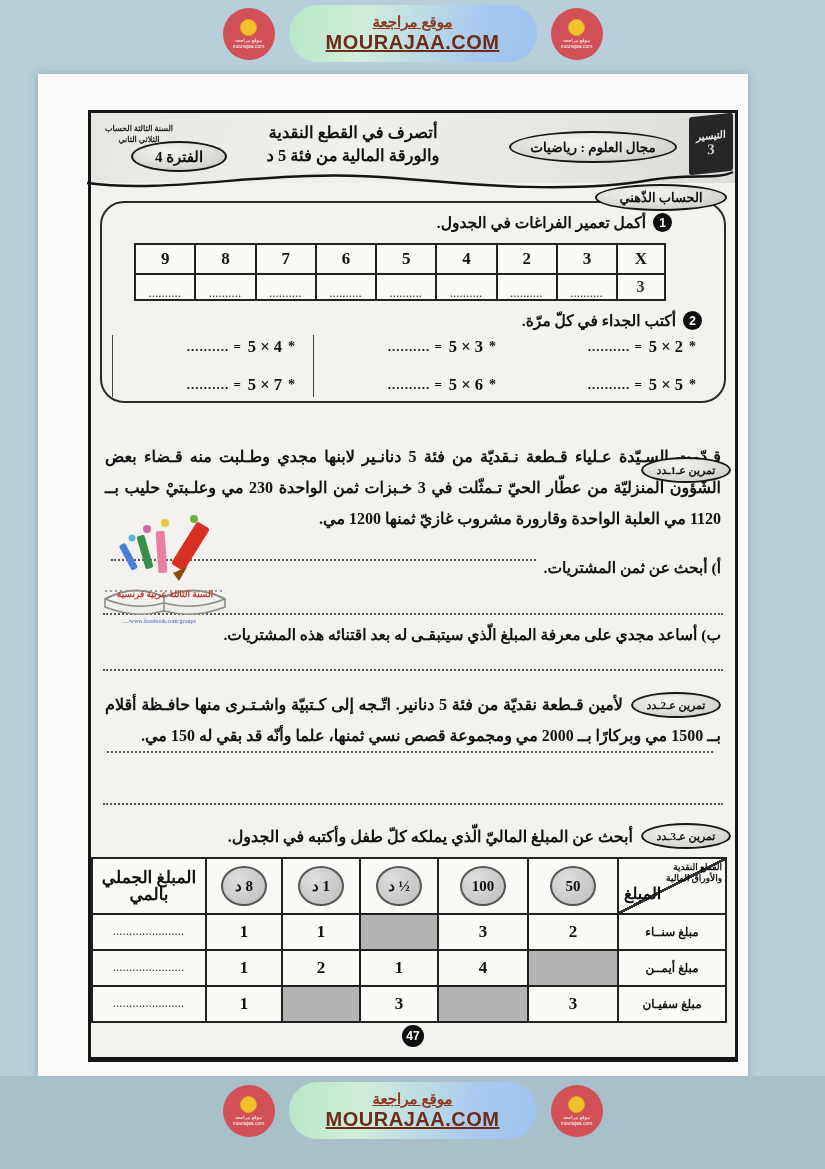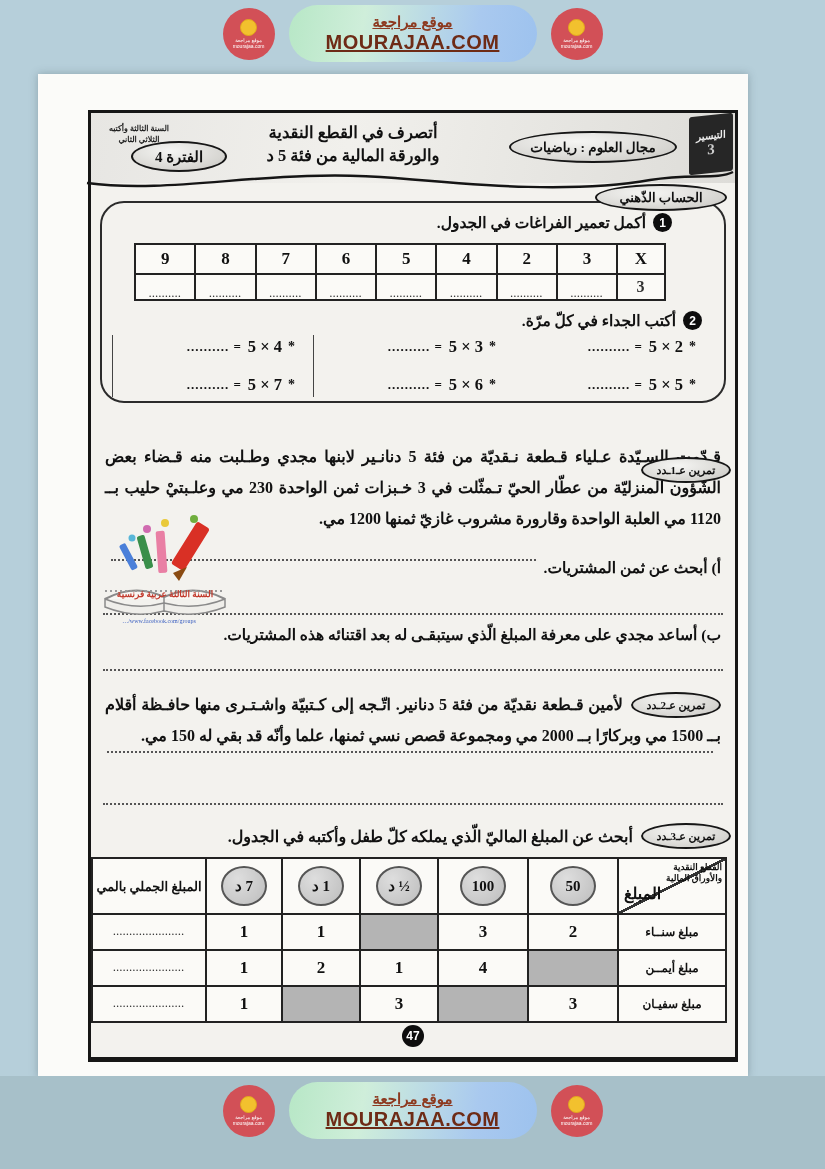--- a/index.html
+++ b/index.html
@@ -110,21 +110,21 @@
       #fbfaf7 !important;
   }
   .corner-top { position:absolute; top:3px; right:3px; width:70%; text-align:right; }
   .corner-bot { position:absolute; bottom:14px; left:5px; font-size:16px; }
   .coin {
     display:inline-flex; align-items:center; justify-content:center;
     width:46px; height:40px; border:2px solid #555; border-radius:50%;
     background:radial-gradient(circle at 35% 30%, #dedede, #bdbdbd);
     font-size:15px; font-weight:bold; direction:rtl; gap:2px;
   }
-  .total-head { font-size:13px; font-weight:bold; line-height:17px; }
+  .total-head { font-size:17px; font-weight:bold; line-height:17px; }
   .row-label { font-size:12px !important; }
   .shaded { background:#b4b4b4 !important; }
   .tot-cell { font-size:9px !important; letter-spacing:1px; color:#333; }
   .page-circle {
     position:absolute; top:912px; left:50%; transform:translateX(-50%);
     width:22px; height:22px; border-radius:50%; background:#0d0d0d; color:#fff;
     display:flex; align-items:center; justify-content:center;
     font-size:12px; font-weight:bold; font-family:"Liberation Sans", sans-serif;
   }
   .ltr { direction:ltr; unicode-bidi:embed; }
@@ -158,21 +158,21 @@
   <div class="series-logo">
     <span class="s-ar">التيسير</span>
     <span class="s-num">3</span>
   </div>
   <div class="oval subject-oval">مجال العلوم : رياضيات</div>
   <div class="title-block">
     <div>أتصرف في القطع النقدية</div>
     <div>والورقة المالية من فئة 5 د</div>
   </div>
   <div class="grade-block">
-    <div>السنة الثالثة وأكتبه</div>
+    <div>السنة الثالثة الحساب</div>
     <div>الثلاثي الثاني</div>
   </div>
   <div class="oval period-oval">الفترة 4</div>
   <svg class="wave" width="650" height="30" viewBox="0 0 650 30">
     <path d="M2,18 C90,30 190,2 310,13 C400,21 490,28 565,15 C605,8 632,15 648,7" stroke="#151515" stroke-width="2.5" fill="none"></path>
   </svg>
 
   <div class="oval mental-oval">الحساب الذّهني</div>
   <div class="mental-box">
     <div class="q-line q1-line">
@@ -321,21 +321,21 @@
     <tbody>
         <tr class="mt-head">
       <td class="corner-cell">
         <span class="corner-top">القطع النقدية والأوراق المالية</span>
         <span class="corner-bot">المبلغ</span>
       </td>
       <td><span class="coin">50</span></td>
       <td><span class="coin">100</span></td>
       <td><span class="coin">½ د</span></td>
       <td><span class="coin">1 د</span></td>
-      <td><span class="coin">7 د</span></td>
+      <td><span class="coin">8 د</span></td>
       <td class="total-head">المبلغ الجملي بالمي</td>
     </tr>
     <tr class="mt-row">
       <td class="row-label">مبلغ سنــاء</td>
       <td>2</td>
       <td>3</td>
       <td class="shaded"></td>
       <td>1</td>
       <td>1</td>
       <td class="tot-cell">......................</td>

